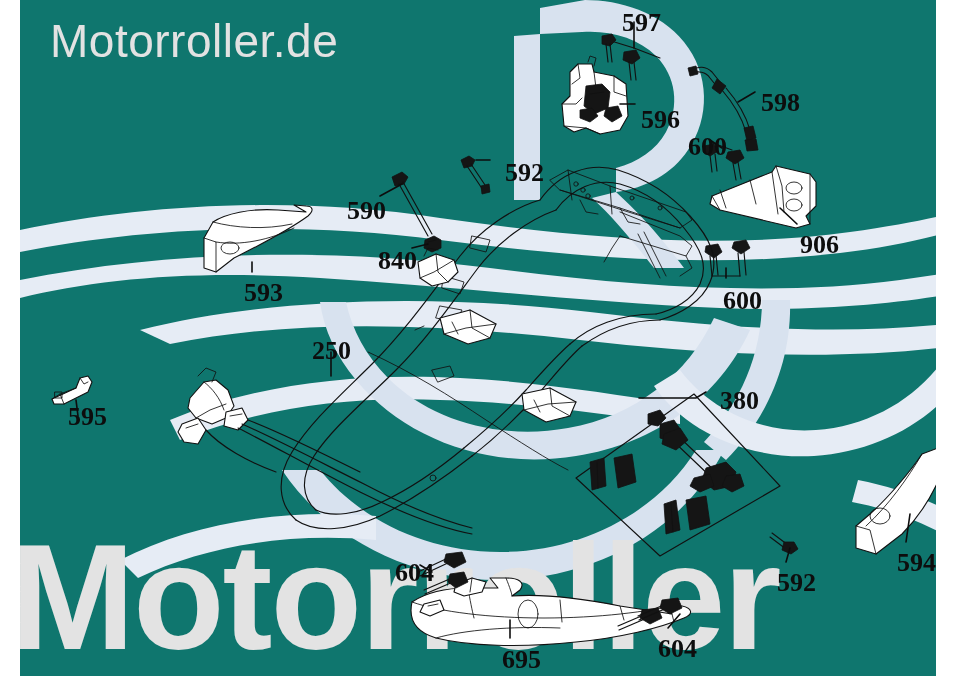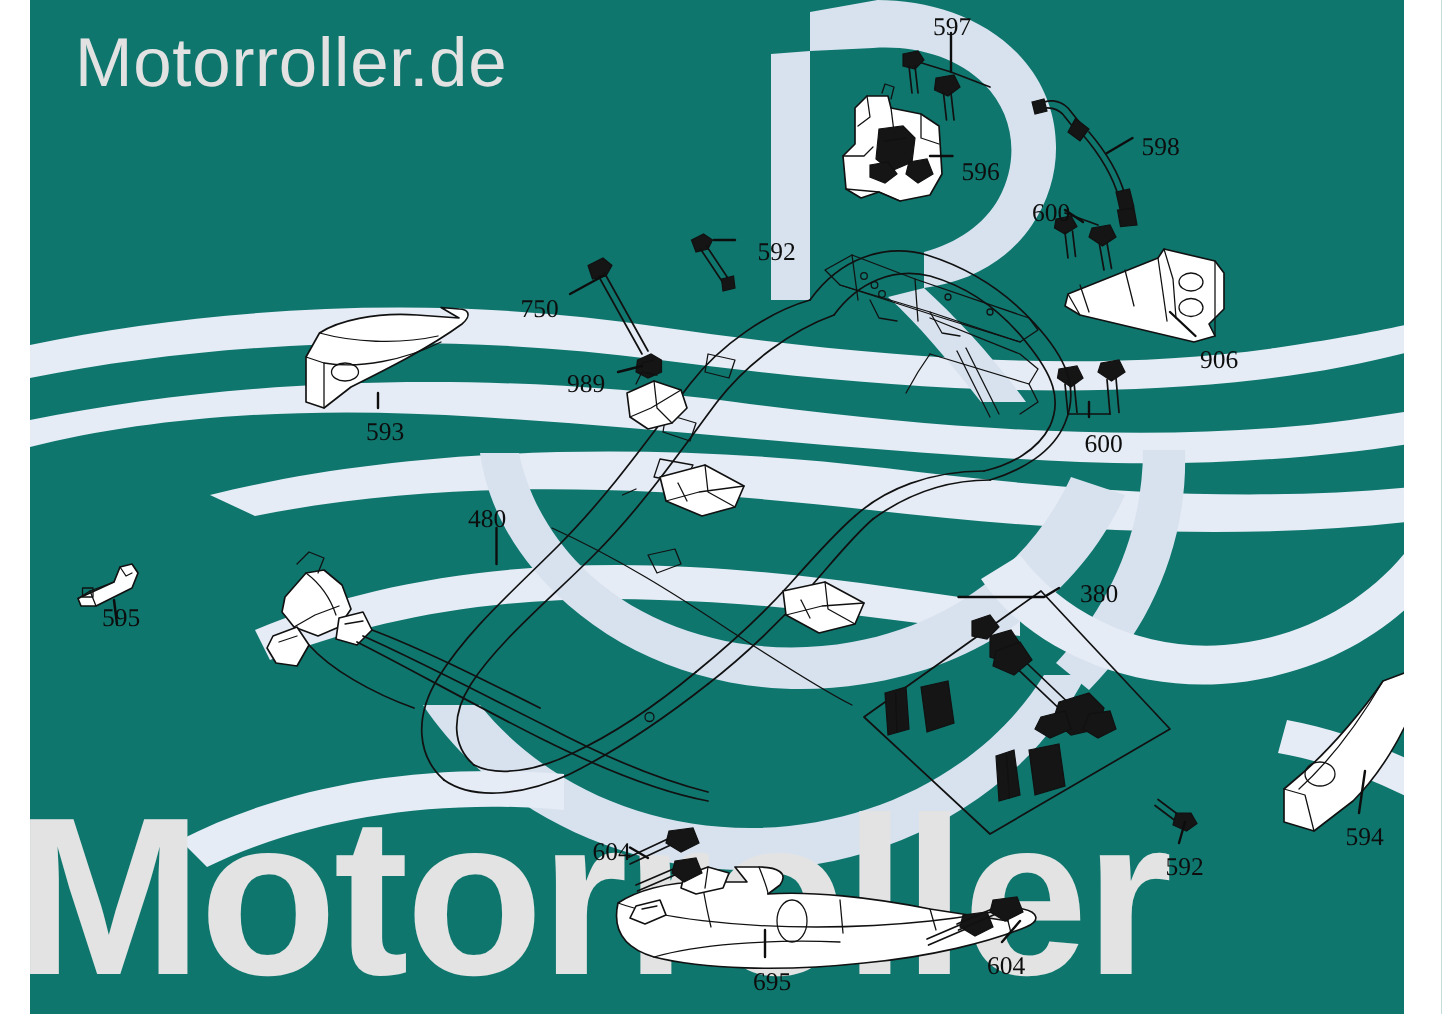--- a/index.html
+++ b/index.html
@@ -18,21 +18,21 @@
   }
   .wm-bottom{
     position:absolute;left:-10px;top:522px;
     font-family:"Liberation Sans", sans-serif;
     font-size:150px;font-weight:700;color:#e3e3e3;
     letter-spacing:-2px;white-space:nowrap;user-select:none;line-height:1;
   }
   .callout{
     position:absolute;
     font-family:"Liberation Serif", serif;
-    font-size:17px;font-weight:400;color:#0d0d0d;
+    font-size:26px;font-weight:700;color:#0d0d0d;
     white-space:nowrap;user-select:none;
   }
   svg{display:block;}
   .ln{fill:none;stroke:#111;stroke-width:1.15;stroke-linecap:round;stroke-linejoin:round;}
   .ln-thin{fill:none;stroke:#111;stroke-width:0.85;stroke-linecap:round;stroke-linejoin:round;}
   .fill-blk{fill:#151515;stroke:#111;stroke-width:0.8;}
   .fill-wht{fill:#ffffff;stroke:#111;stroke-width:1.1;stroke-linejoin:round;}
   .lead{fill:none;stroke:#0d0d0d;stroke-width:1.6;stroke-linecap:round;}
   .wmblue{fill:#d8e2ef;}
   .wmblue2{fill:#e6ecf5;}
@@ -333,24 +333,24 @@
       <path class="lead" d="M777,224 L760,208"></path>
       <path class="lead" d="M690,140 L702,148"></path>
       <path class="lead" d="M706,278 L706,268"></path>
       <path class="lead" d="M490,638 L490,620"></path>
       <path class="lead" d="M648,628 L660,614"></path>
     </g>
 
   </svg>
 
   <div>
-    <div class="callout" style="left:292px;top:336px">480</div>
+    <div class="callout" style="left:292px;top:336px">250</div>
     <div class="callout" style="left:700px;top:386px">380</div>
-    <div class="callout" style="left:327px;top:196px">750</div>
-    <div class="callout" style="left:358px;top:246px">989</div>
+    <div class="callout" style="left:327px;top:196px">590</div>
+    <div class="callout" style="left:358px;top:246px">840</div>
     <div class="callout" style="left:485px;top:158px">592</div>
     <div class="callout" style="left:757px;top:568px">592</div>
     <div class="callout" style="left:224px;top:278px">593</div>
     <div class="callout" style="left:877px;top:548px">594</div>
     <div class="callout" style="left:48px;top:402px">595</div>
     <div class="callout" style="left:621px;top:105px">596</div>
     <div class="callout" style="left:602px;top:8px">597</div>
     <div class="callout" style="left:741px;top:88px">598</div>
     <div class="callout" style="left:780px;top:230px">906</div>
     <div class="callout" style="left:668px;top:132px">600</div>

